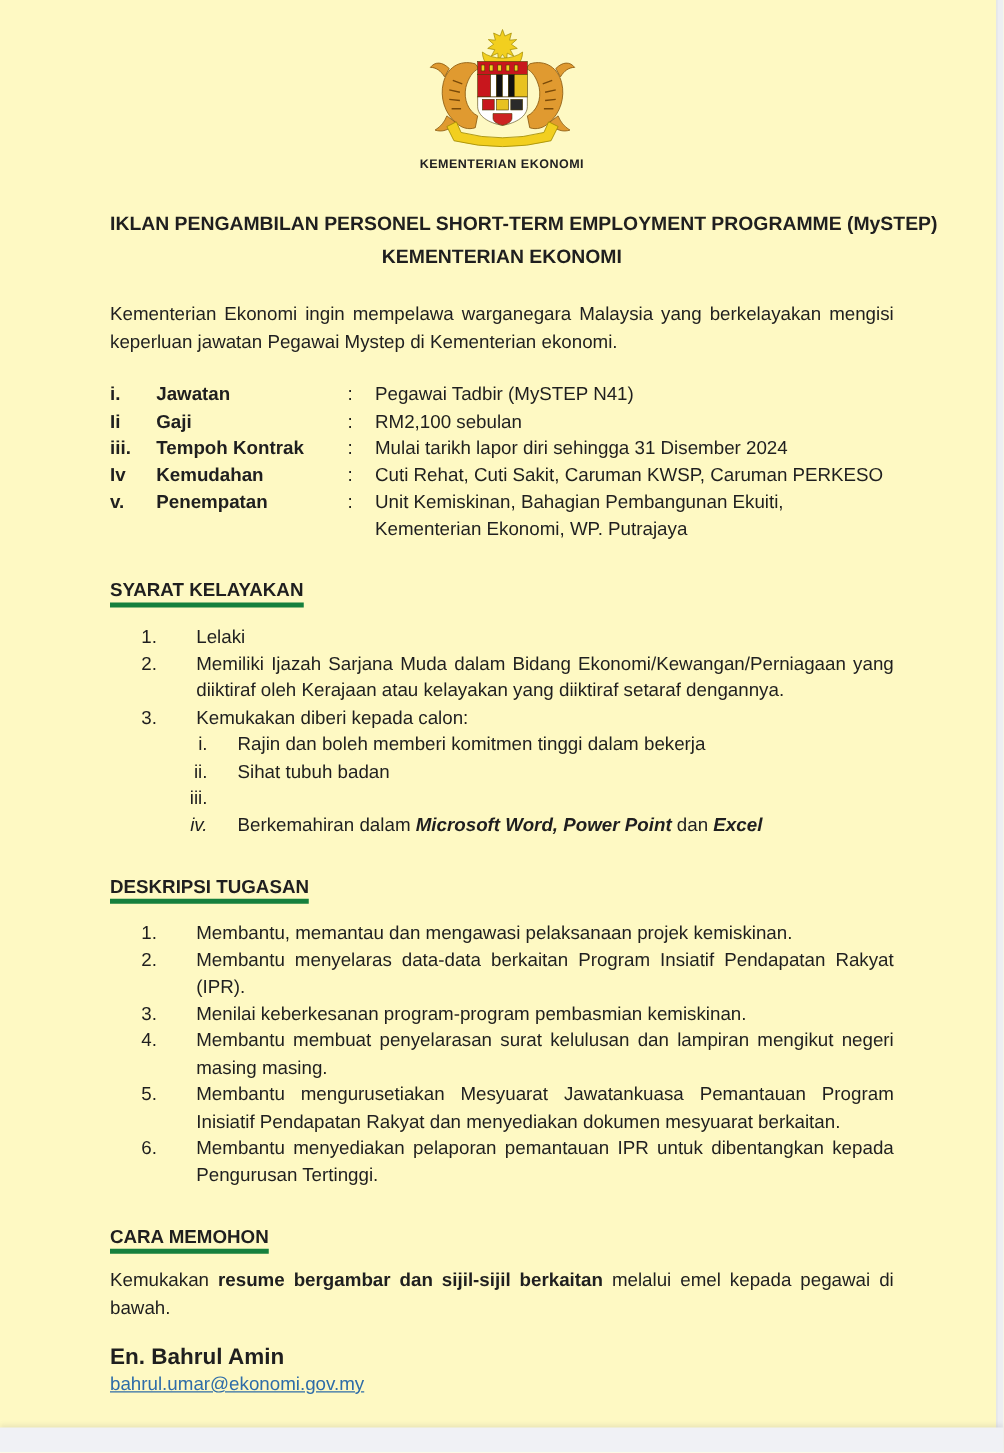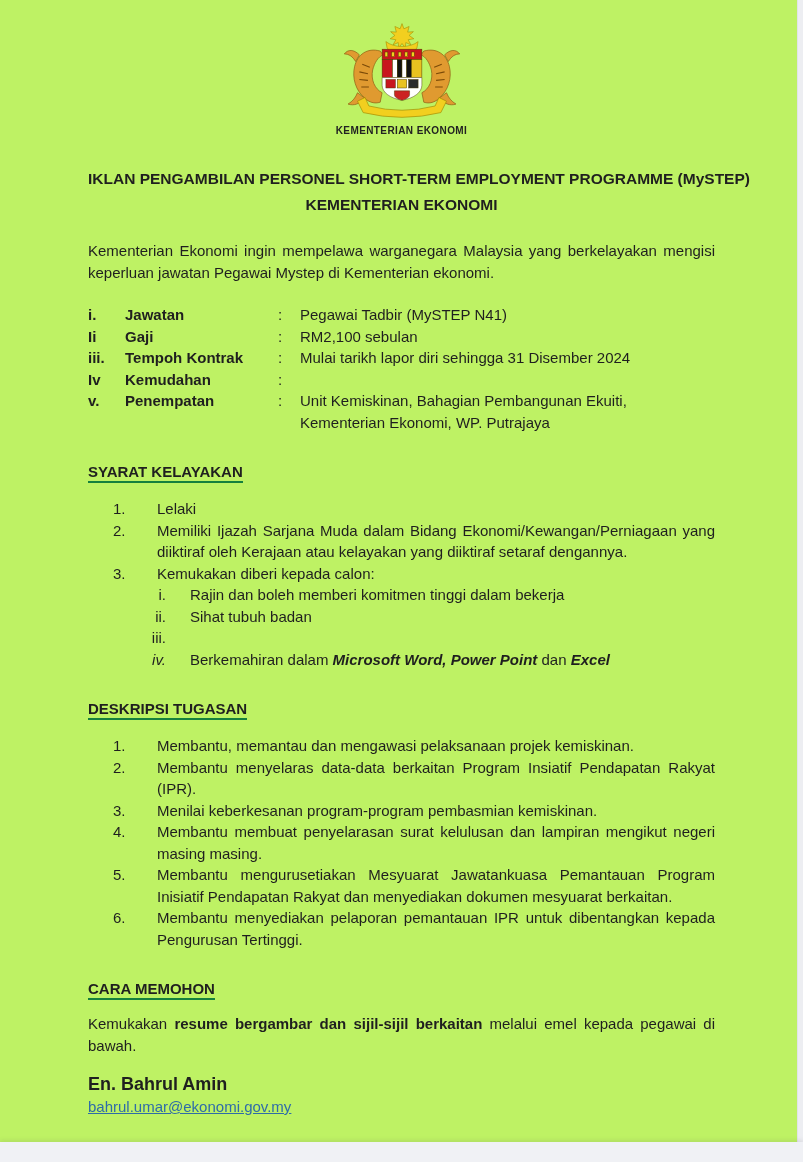--- a/index.html
+++ b/index.html
@@ -1,19 +1,19 @@
 <!DOCTYPE html>
 <html><head>
 <meta charset="utf-8">
 <style>
   html,body { margin:0; padding:0; background:#ffffff; }
   .page {
     position:relative;
     width:803px; height:1162px;
-    background:#bef264;
+    background:#fef9c3;
     font-family:"Liberation Sans", sans-serif;
     color:#1f1f1f;
     overflow:hidden;
   }
   .edge-right {
     position:absolute; top:0; right:0; bottom:0; width:5px;
     background:#edeef2;
     border-left:1px solid #e2e3e8;
   }
   .bottom-bar {
@@ -43,21 +43,21 @@
   .detail-row { display:flex; font-size:15px; line-height:21.5px; }
   .d-num   { width:37px; font-weight:bold; flex:none; }
   .d-label { width:153px; font-weight:bold; flex:none; }
   .d-colon { width:22px; flex:none; }
   .d-value { flex:1; }
 
   .section-heading {
     margin-top:30px;
     font-size:15px; font-weight:bold;
   }
-  .section-heading span { border-bottom:2px solid #15803d; padding-bottom:1px; }
+  .section-heading span { border-bottom:4px solid #15803d; padding-bottom:1px; }
 
   .num-list { margin-top:18px; }
   .num-row { display:flex; font-size:15px; line-height:21.5px; }
   .n-num  { width:28px; margin-left:25px; flex:none; }
   .n-text { flex:1; margin-left:16px; text-align:justify; }
 
   .sub-list { margin-top:0; }
   .sub-row { display:flex; font-size:15px; line-height:21.5px; }
   .s-num  { width:52px; margin-left:26px; text-align:right; flex:none; }
   .s-text { margin-left:24px; flex:1; }
@@ -150,20 +150,21 @@
       <div class="detail-row">
         <span class="d-num">iii.</span>
         <span class="d-label">Tempoh Kontrak</span>
         <span class="d-colon">:</span>
         <span class="d-value">Mulai tarikh lapor diri sehingga 31 Disember 2024</span>
       </div>
       <div class="detail-row">
         <span class="d-num">Iv</span>
         <span class="d-label">Kemudahan</span>
         <span class="d-colon">:</span>
+        <span class="d-value">Cuti Rehat, Cuti Sakit, Caruman KWSP, Caruman PERKESO</span>
       </div>
       <div class="detail-row">
         <span class="d-num">v.</span>
         <span class="d-label">Penempatan</span>
         <span class="d-colon">:</span>
         <span class="d-value">Unit Kemiskinan, Bahagian Pembangunan Ekuiti, Kementerian Ekonomi, WP. Putrajaya</span>
       </div>
     </div>
 
     <div class="section-heading"><span>SYARAT KELAYAKAN</span></div>

